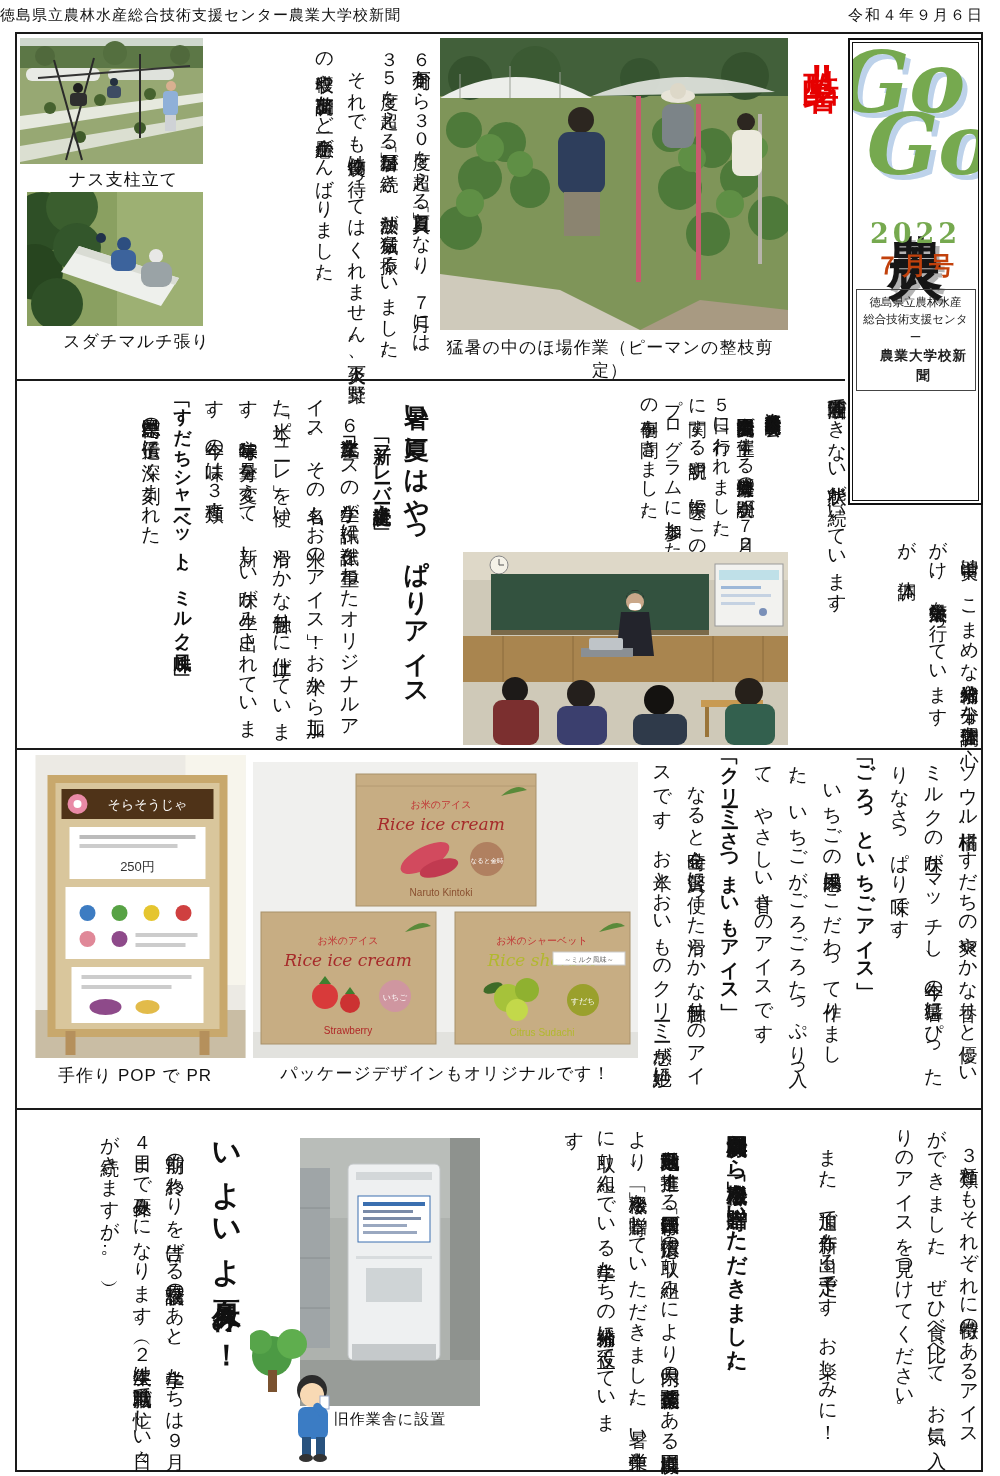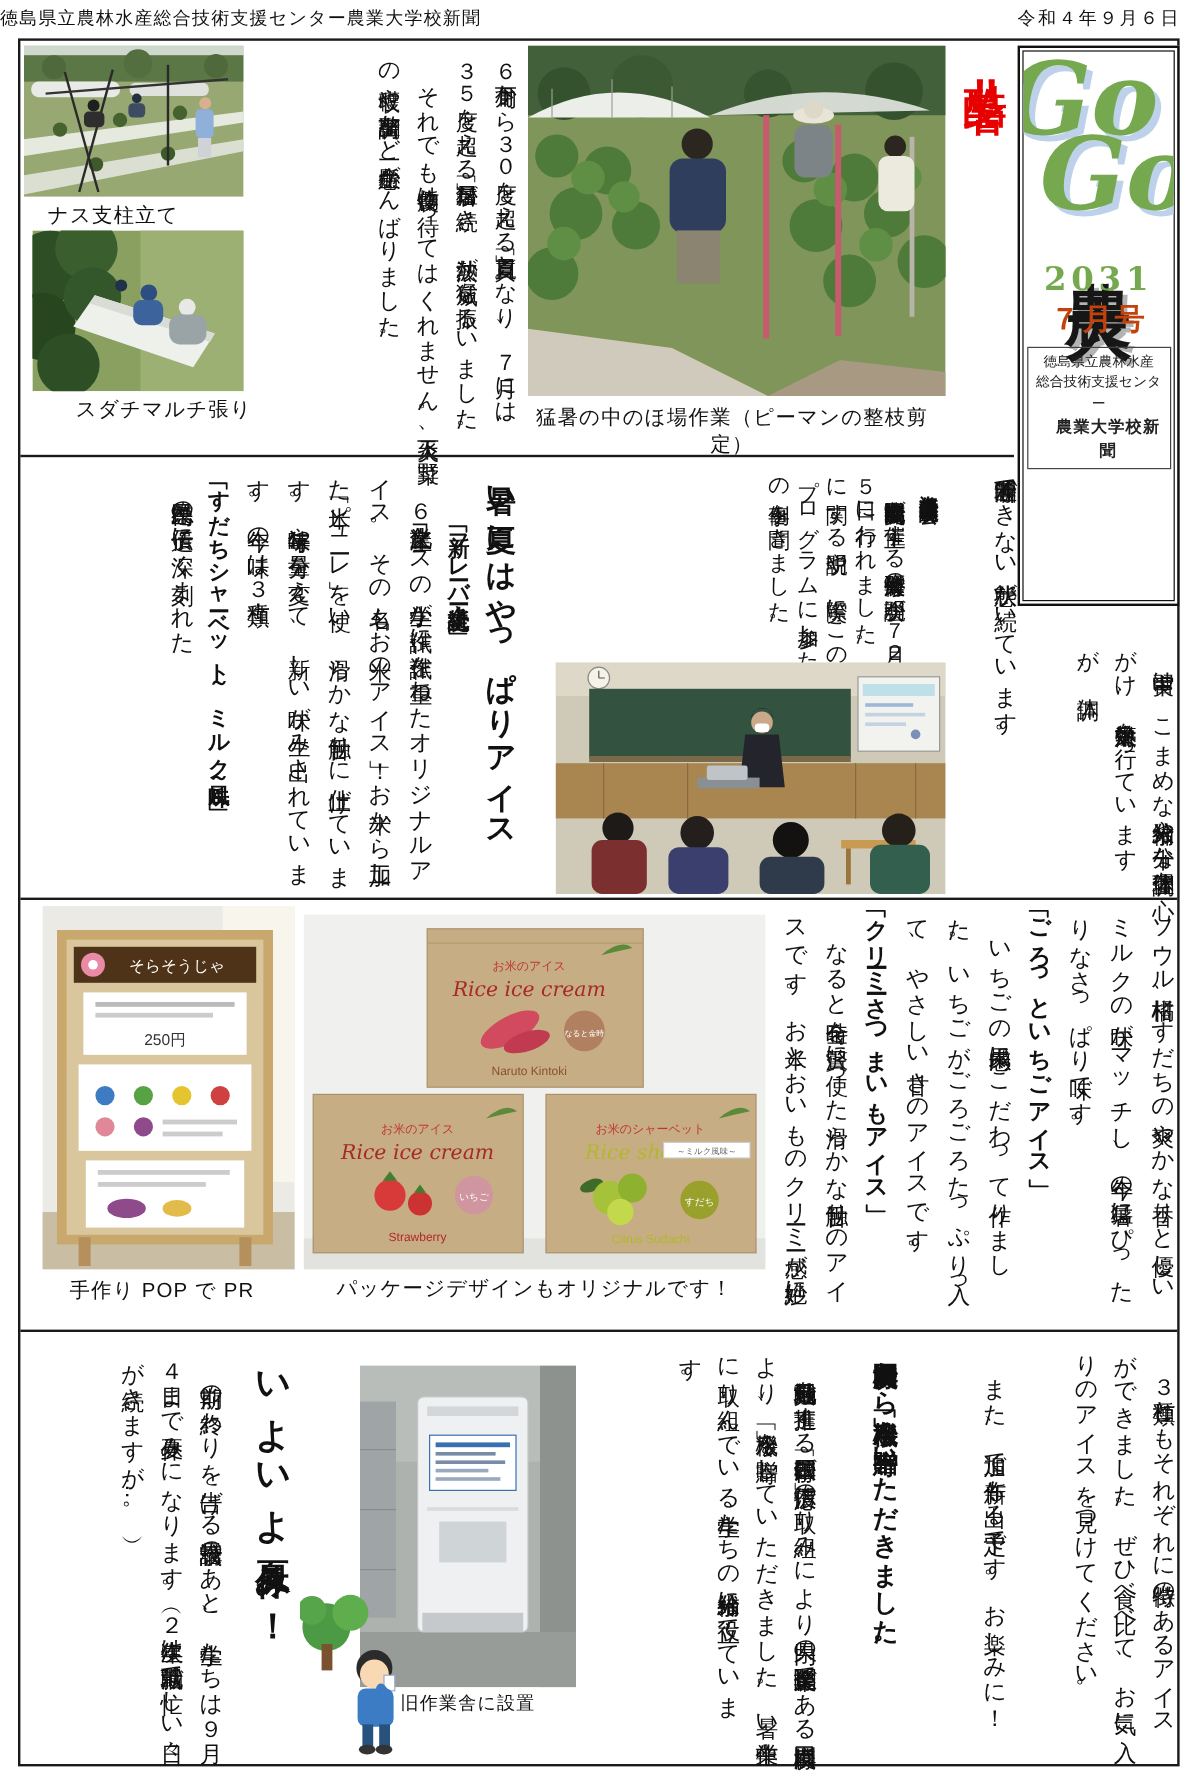--- a/index.html
+++ b/index.html
@@ -61,21 +61,21 @@
 
   #closing1 { left:853px; top:1116px; width:132px; height:330px; font-size:19px; line-height:1.7; }
   #closing2 { left:748px; top:1116px; width:96px; height:325px; font-size:19px; line-height:1.7; }
   #cooler-head { left:683px; top:1120px; width:70px; height:280px; font-size:21px; font-weight:bold; line-height:1.5; }
   #cooler-body { left:488px; top:1118px; width:198px; height:330px; font-size:19px; line-height:1.68; }
   #vac-head { left:192px; top:1124px; width:58px; height:310px; font-size:29px; font-weight:bold; letter-spacing:5px; line-height:1.6; }
   #vac-body { left:46px; top:1122px; width:145px; height:330px; font-size:19px; line-height:1.72; }
 
   
   #photo-nasu { left:20px; top:38px; width:183px; height:126px; }
-  #cap-nasu { left:3px; top:168px; width:183px; }
+  #cap-nasu { left:32px; top:168px; width:183px; }
   #photo-sudachi { left:27px; top:192px; width:176px; height:134px; }
   #cap-sudachi { left:14px; top:330px; width:196px;text-align:right; }
   #photo-field { left:440px; top:38px; width:348px; height:292px; }
   #cap-field { left:430px; top:336px; width:360px; }
   #photo-class { left:463px; top:552px; width:325px; height:193px; }
   #photo-pop { left:30px; top:755px; width:221px; height:303px; }
   #cap-pop { left:30px; top:1064px; width:210px; }
   #photo-pkg { left:253px; top:762px; width:385px; height:296px; }
   #cap-pkg { left:253px; top:1062px; width:385px; }
   #photo-cooler { left:300px; top:1138px; width:180px; height:268px; }
@@ -199,21 +199,21 @@
   </div>
   <div class="abs caption" id="cap-field">猛暑の中のほ場作業（ピーマンの整枝剪定）</div>
 
   <div class="abs" id="hot">酷暑‼</div>
 
   <div class="abs" id="masthead">
     <div id="masthead-inner">
       <div class="go" id="go1">Go</div>
       <div class="go" id="go2">Go</div>
       <div id="nodai">農大</div>
-      <div id="mh-year">2031</div>
+      <div id="mh-year">2022</div>
       <div id="mh-issue">７月号</div>
       <div id="mh-org">
         <div>徳島県立農林水産</div>
         <div>総合技術支援センター</div>
         <div class="org-bold">農業大学校新聞</div>
       </div>
     </div>
   </div>
 
   <div class="abs rule" id="rule1"></div>

